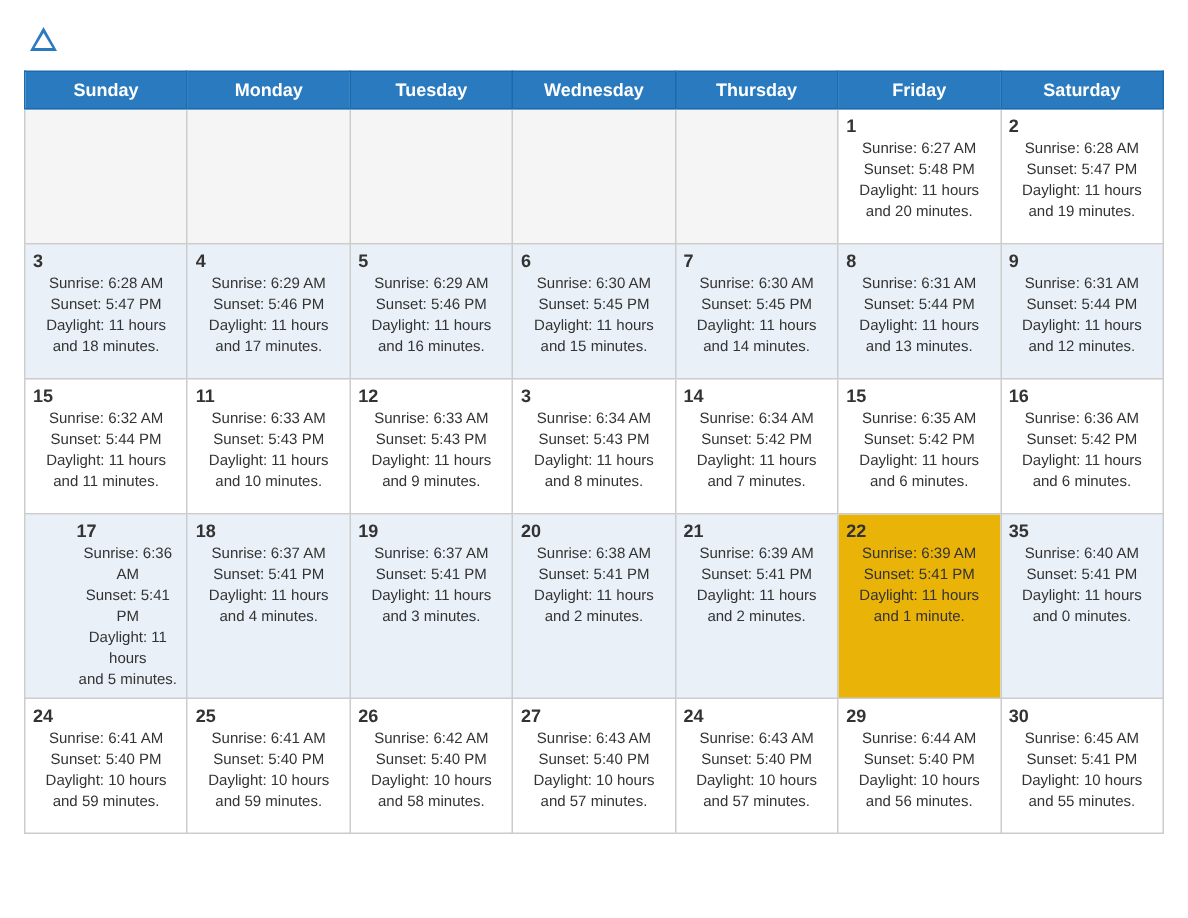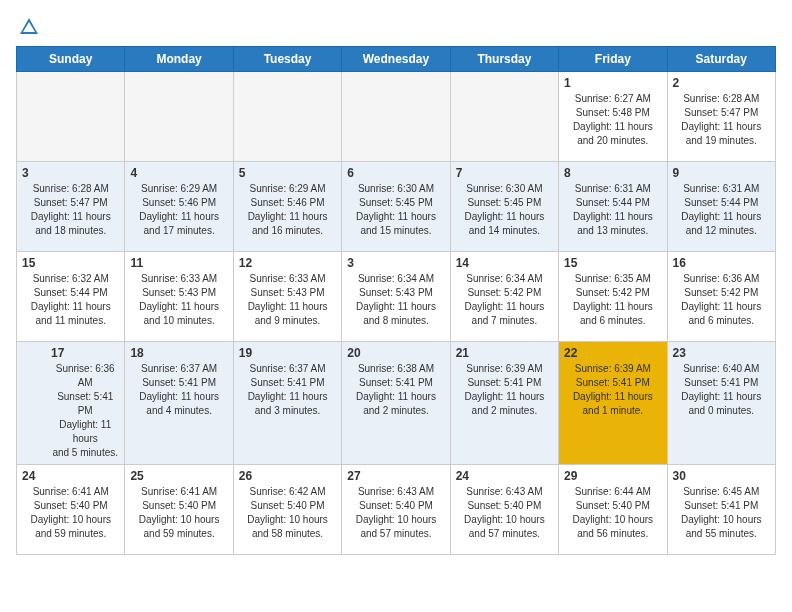--- a/index.html
+++ b/index.html
@@ -210,21 +210,21 @@
         </td>
         <td style="background: rgb(234, 240, 248);">
           <span class="day-num">21</span>
           <div class="day-info">Sunrise: 6:39 AM<br>Sunset: 5:41 PM<br>Daylight: 11 hours<br>and 2 minutes.</div>
         </td>
         <td style="background: #eab308;">
           <span class="day-num">22</span>
           <div class="day-info">Sunrise: 6:39 AM<br>Sunset: 5:41 PM<br>Daylight: 11 hours<br>and 1 minute.</div>
         </td>
         <td style="background: rgb(234, 240, 248);">
-          <span class="day-num">23</span>
+          <span class="day-num">35</span>
           <div class="day-info">Sunrise: 6:40 AM<br>Sunset: 5:41 PM<br>Daylight: 11 hours<br>and 0 minutes.</div>
         </td>
       </tr>
       <tr>
         <td>
           <span class="day-num">24</span>
           <div class="day-info">Sunrise: 6:41 AM<br>Sunset: 5:40 PM<br>Daylight: 10 hours<br>and 59 minutes.</div>
         </td>
         <td>
           <span class="day-num">25</span>

